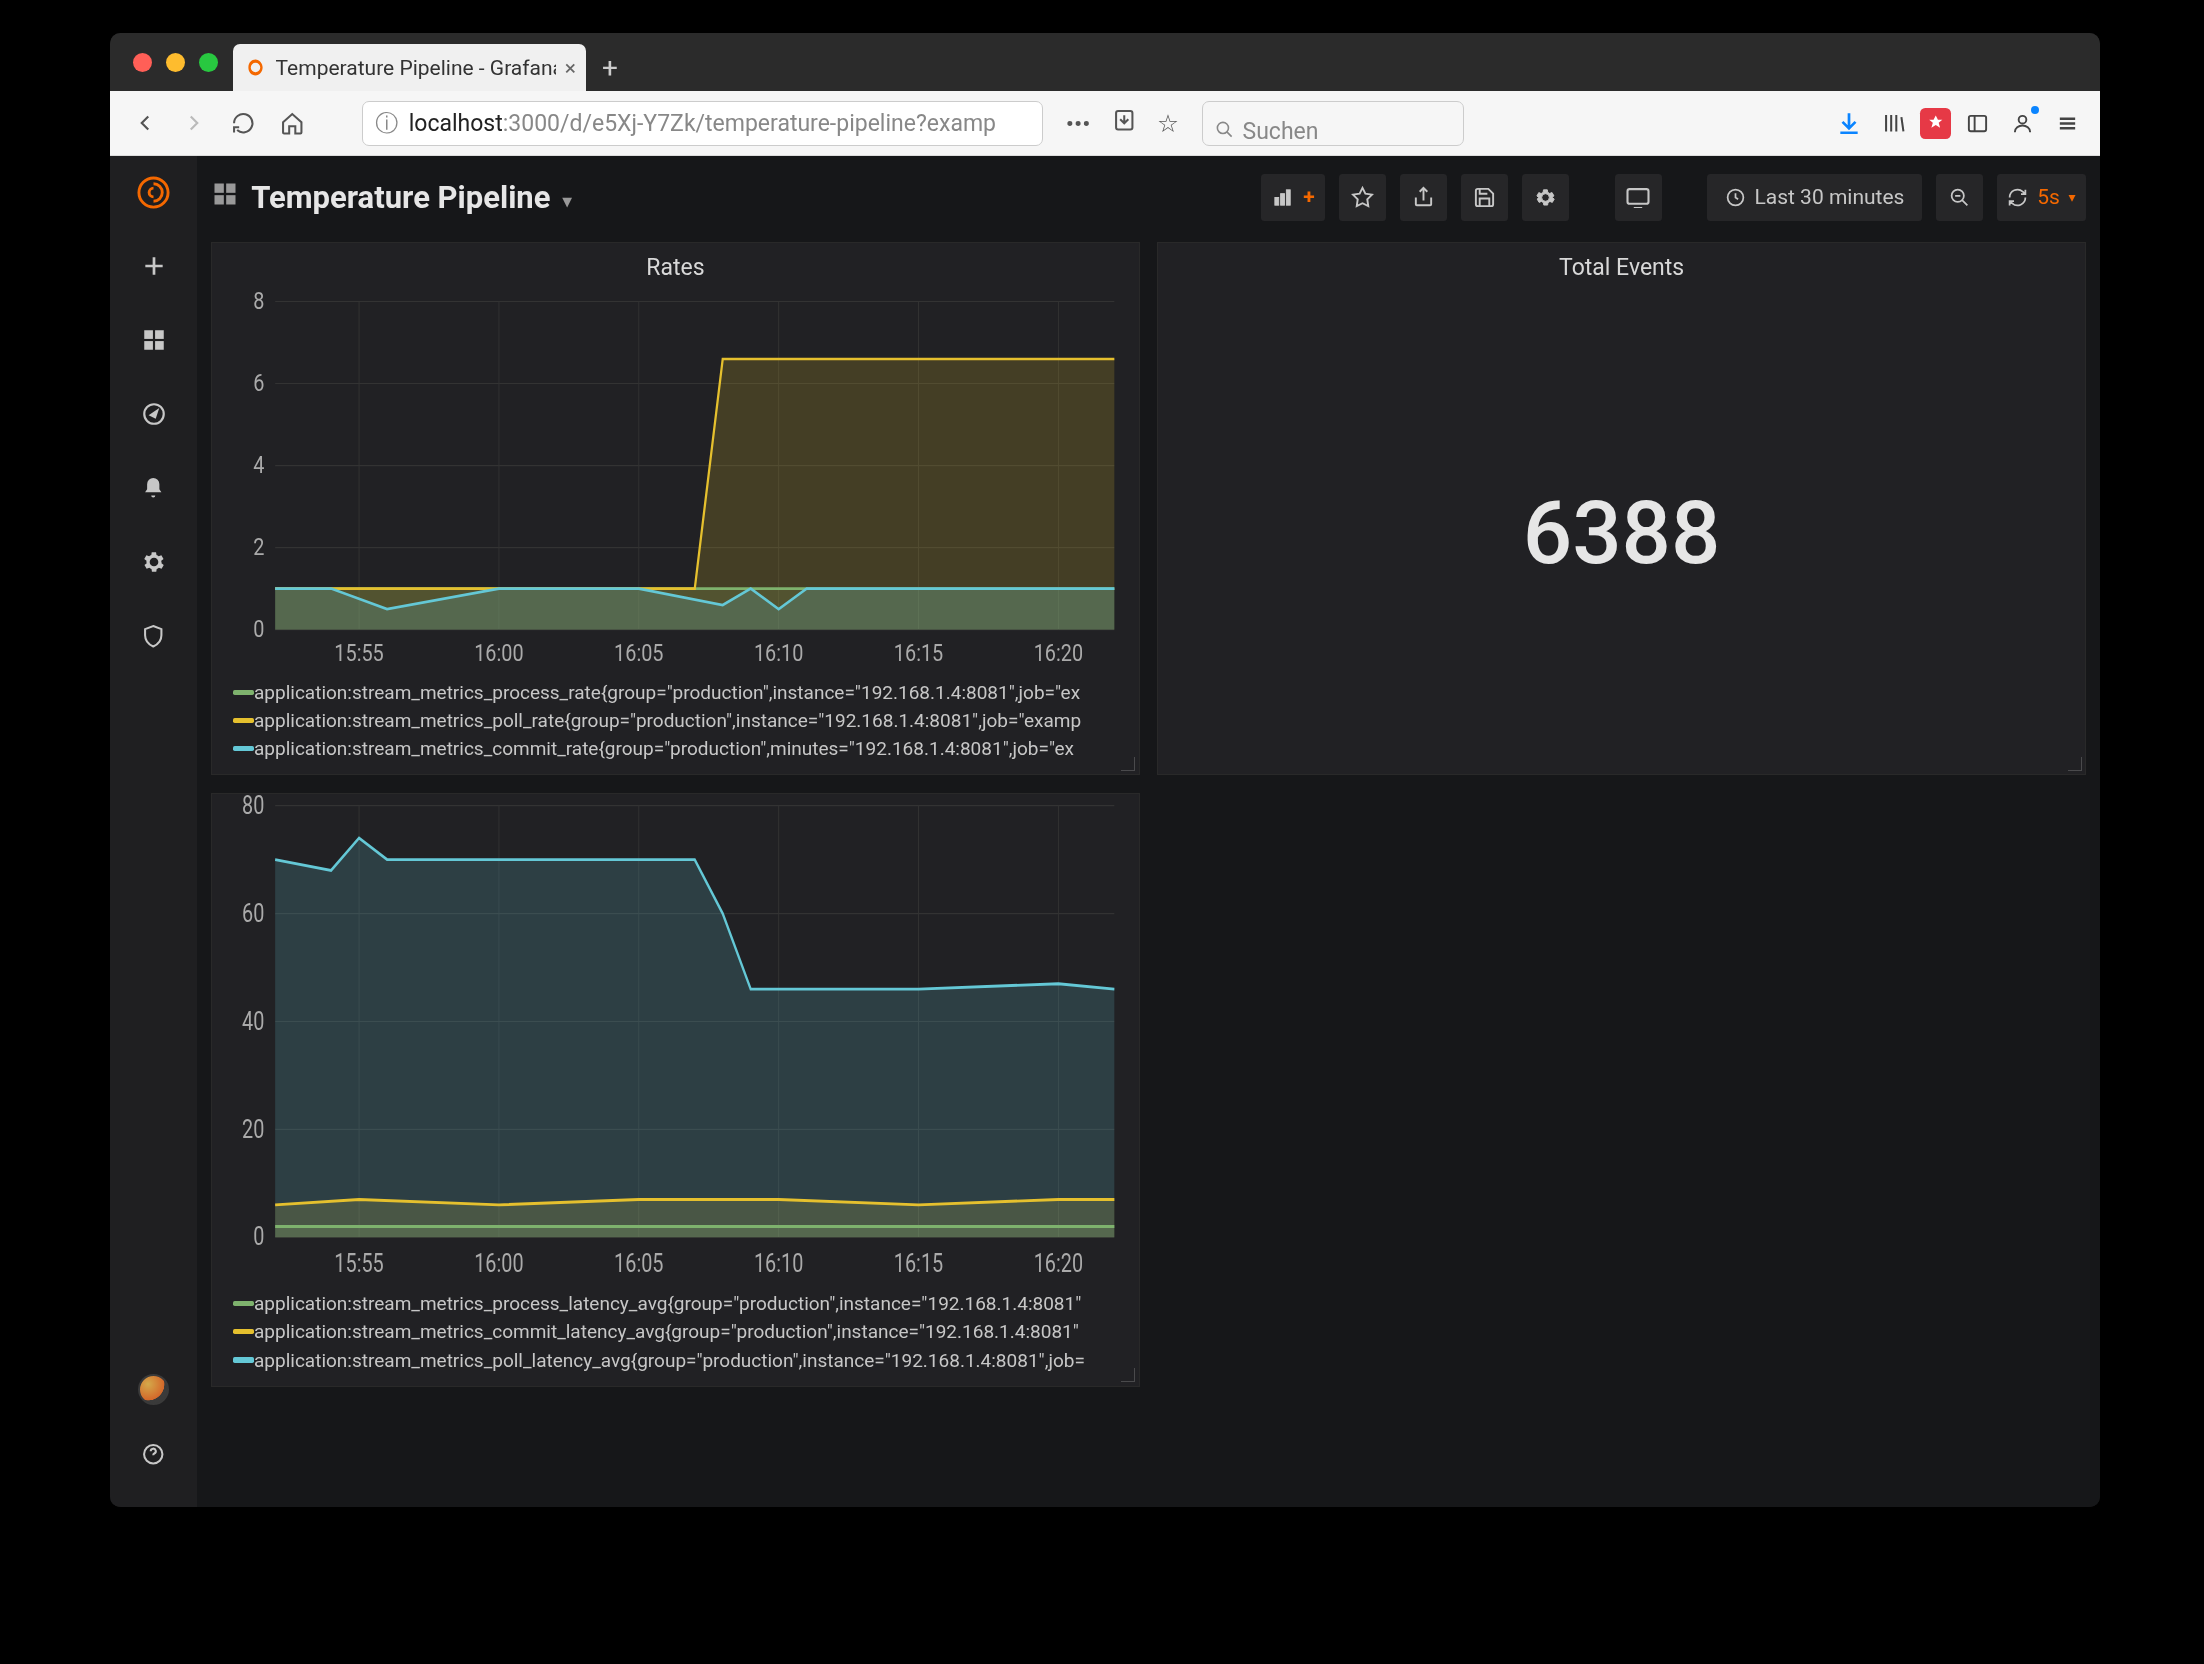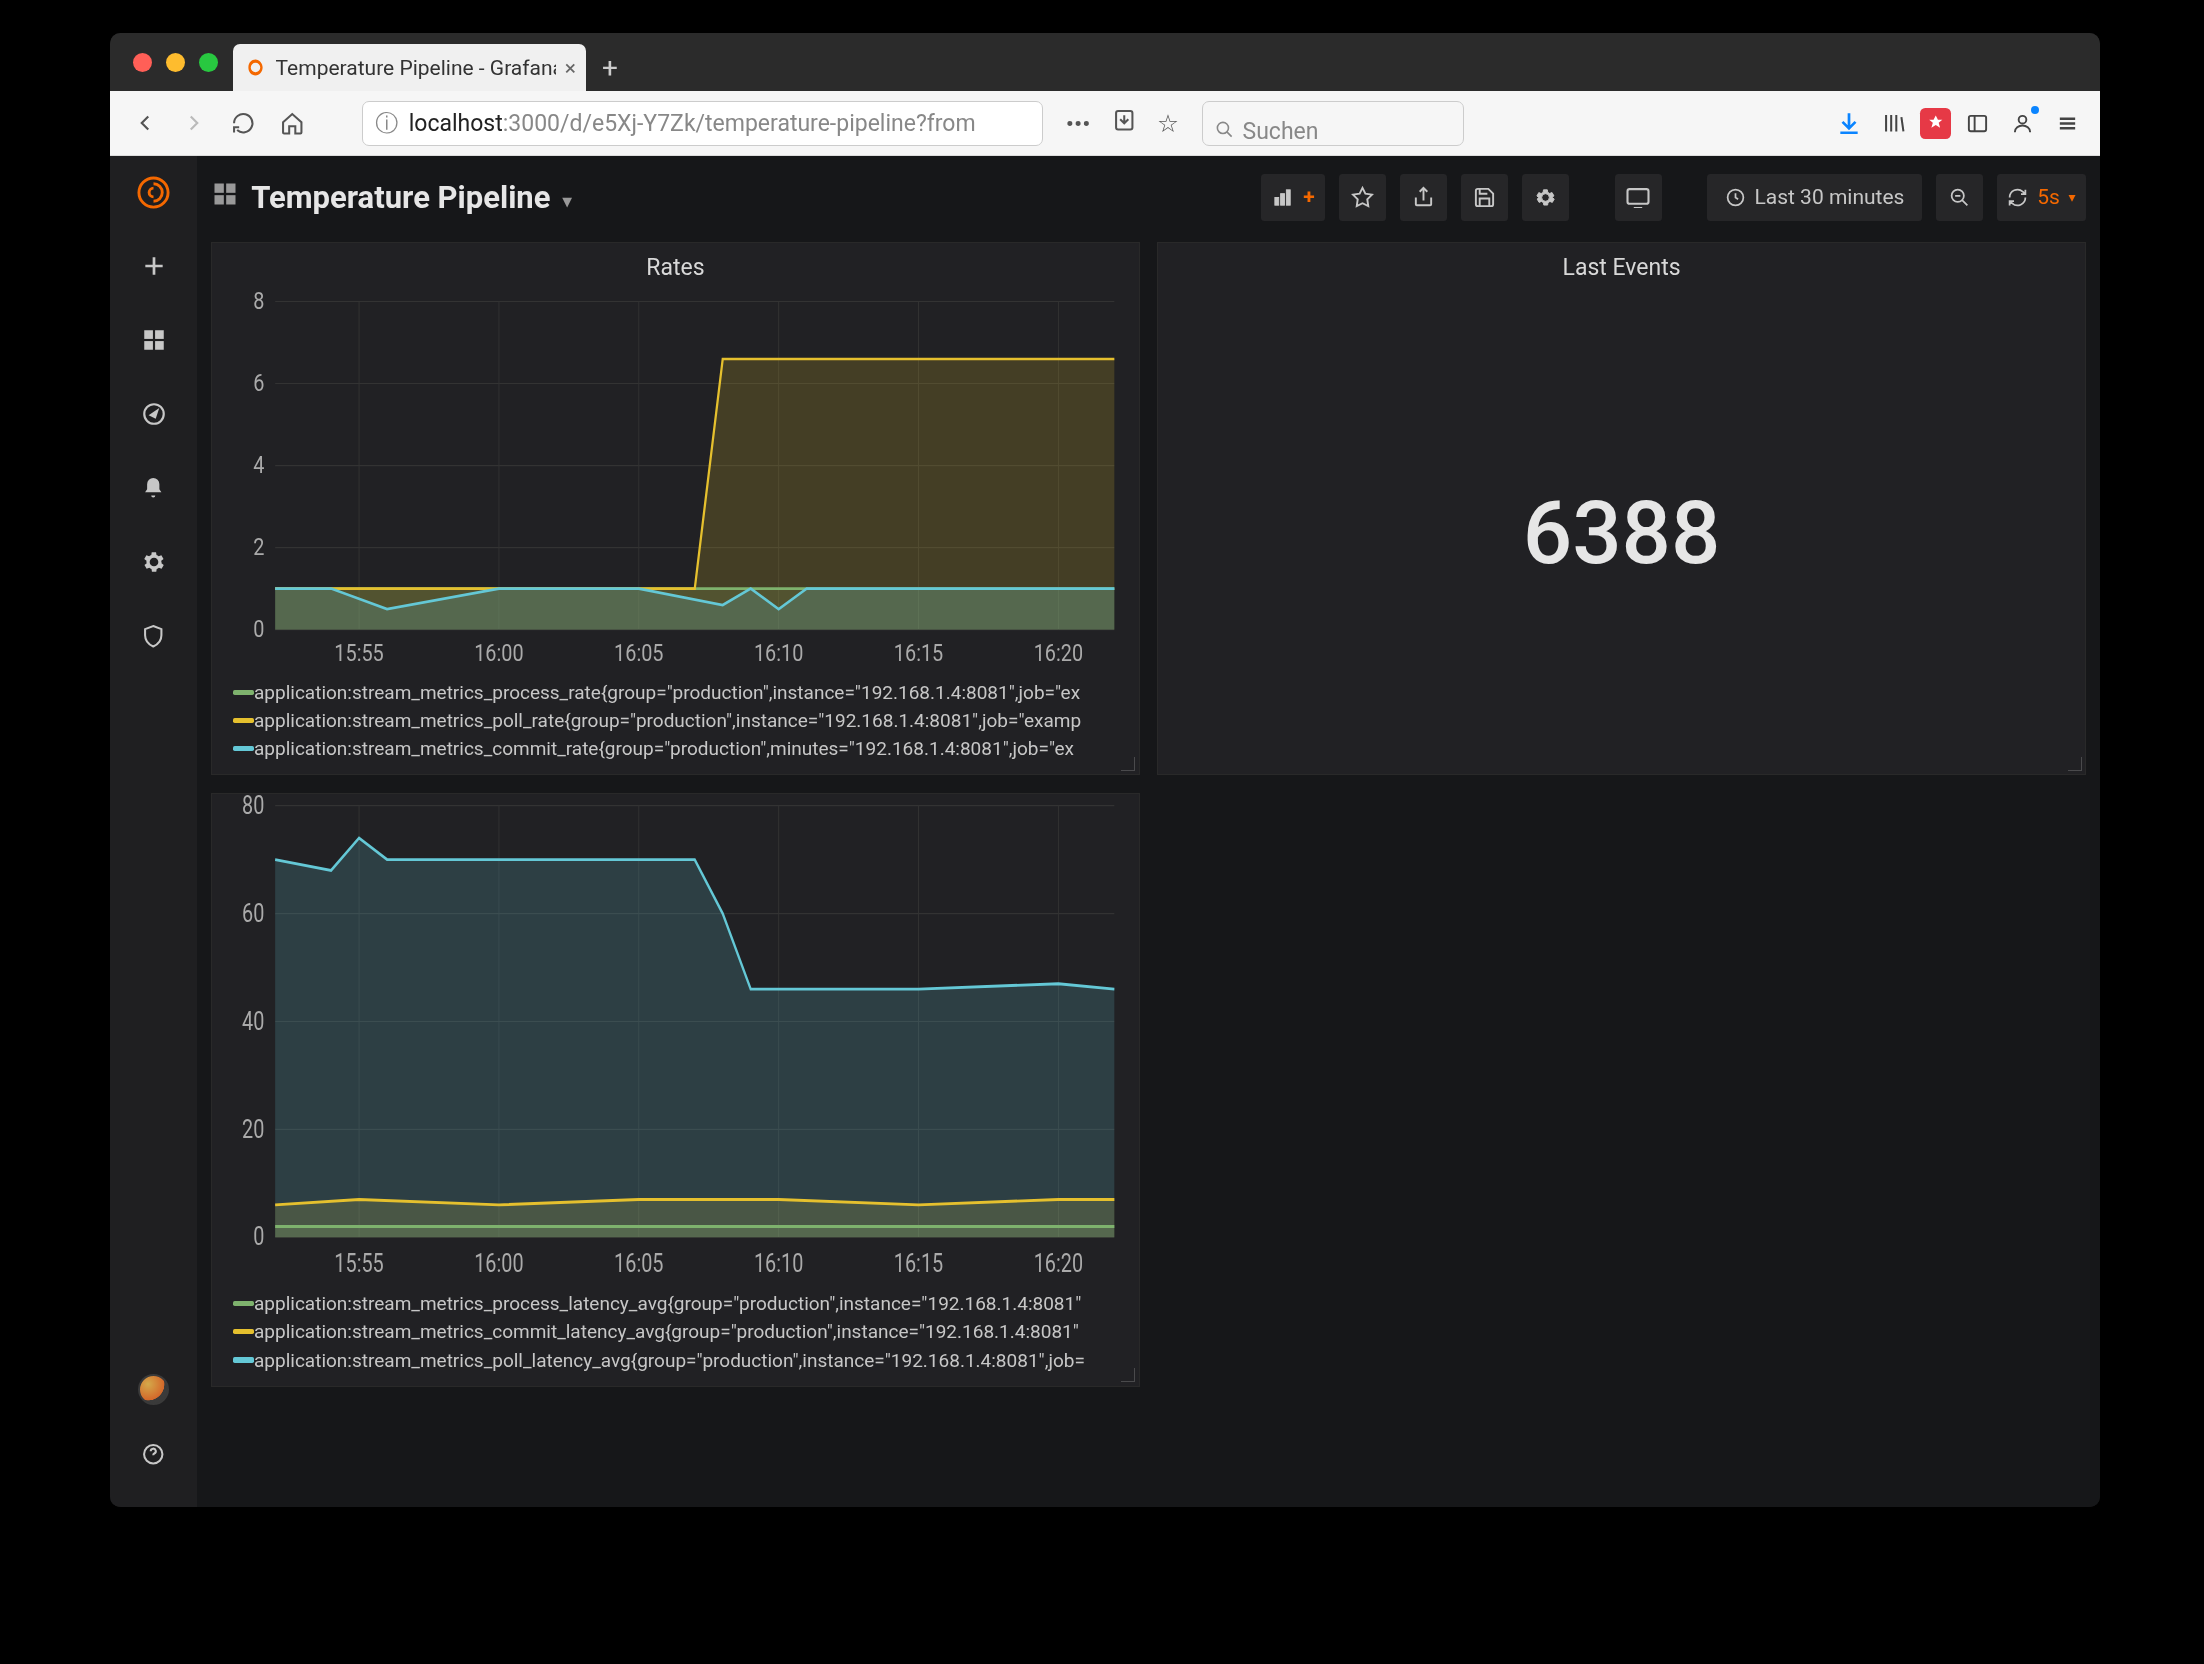--- a/index.html
+++ b/index.html
@@ -114,21 +114,21 @@
       <div class="navbtn">
         <svg width="24.5" height="24.5" viewBox="0 0 24 24" fill="none" stroke="#555" stroke-width="2">
             <path d="M3 11l9-8 9 8v10a1 1 0 0 1-1 1h-5v-7h-6v7H4a1 1 0 0 1-1-1z"></path>
           </svg>
       </div>
       <div style="width:35px"></div>
       <div class="urlbox">
         <span style="color:#888; padding-right:10.5px;">ⓘ</span>
         <span class="host">localhost</span>
           <span class="path">:3000</span>
-          <span class="path">/d/e5Xj-Y7Zk/temperature-pipeline?from</span>
+          <span class="path">/d/e5Xj-Y7Zk/temperature-pipeline?examp</span>
       </div>
       <div class="urlext">
         <span>•••</span>
         <span>
           <svg width="24.5" height="24.5" viewBox="0 0 24 24" fill="none" stroke="#555" stroke-width="2">
               <rect x="4" y="3" width="16" height="18" rx="2"></rect>
               <path d="M12 7v8M8 11l4 4 4-4"></path>
             </svg>
         </span>
         <span>☆</span>
@@ -352,21 +352,21 @@
                 </div>
               <div class="lrow">
                   <span class="swatch" style="background:#64c8d6"></span>
                   <span>application:stream_metrics_commit_rate{group="production",minutes="192.168.1.4:8081",job="ex</span>
                 </div>
             </div>
             <div class="resize-handle"></div>
           </div>
 
           <div class="panel">
-            <div class="ptitle">Last Events</div>
+            <div class="ptitle">Total Events</div>
             <div class="bignum">6388</div>
             <div class="resize-handle"></div>
           </div>
 
           <div class="panel">
             <div class="chart">
               <svg id="chart-latencies" width="100%" height="100%" viewBox="0 0 1000 420" preserveAspectRatio="none">
                   <line x1="60" x2="990" y1="380" y2="380" stroke="#333" stroke-width="1"></line>
                   <text x="48" y="387" fill="#aaa" font-size="22" text-anchor="end">0</text>
                   <line x1="60" x2="990" y1="287.5" y2="287.5" stroke="#333" stroke-width="1"></line>

